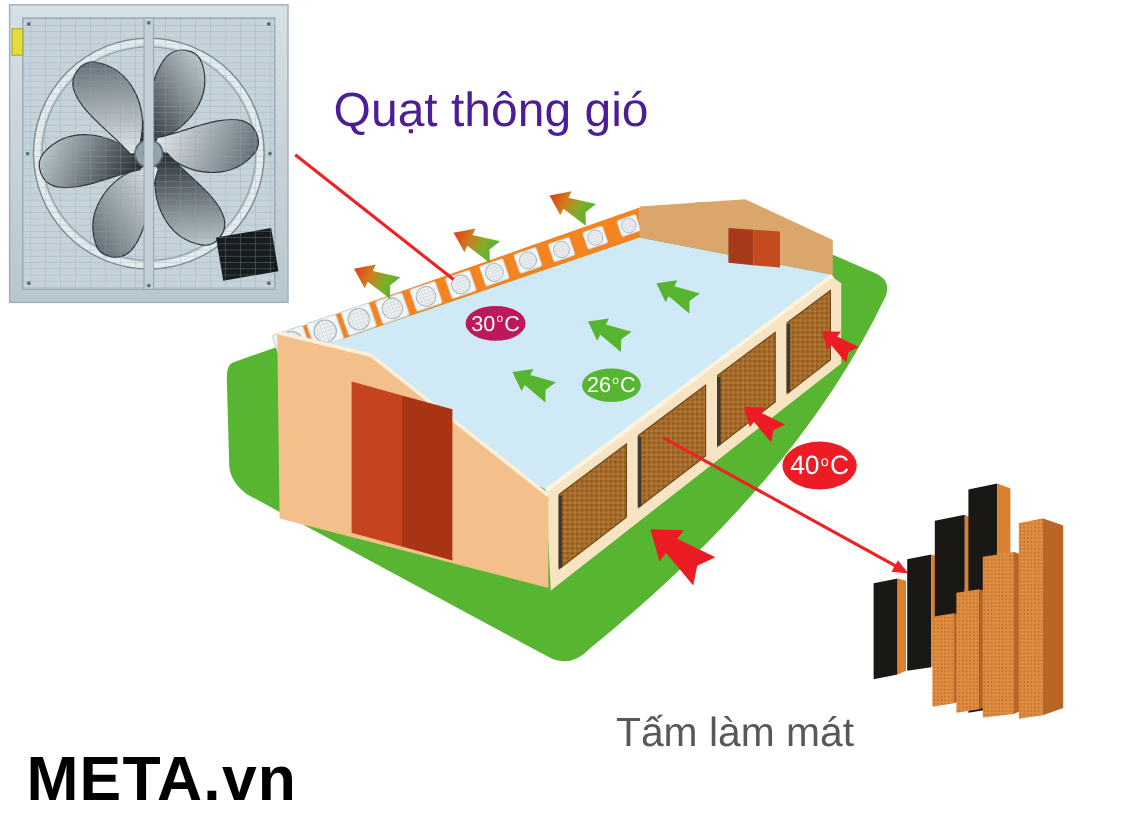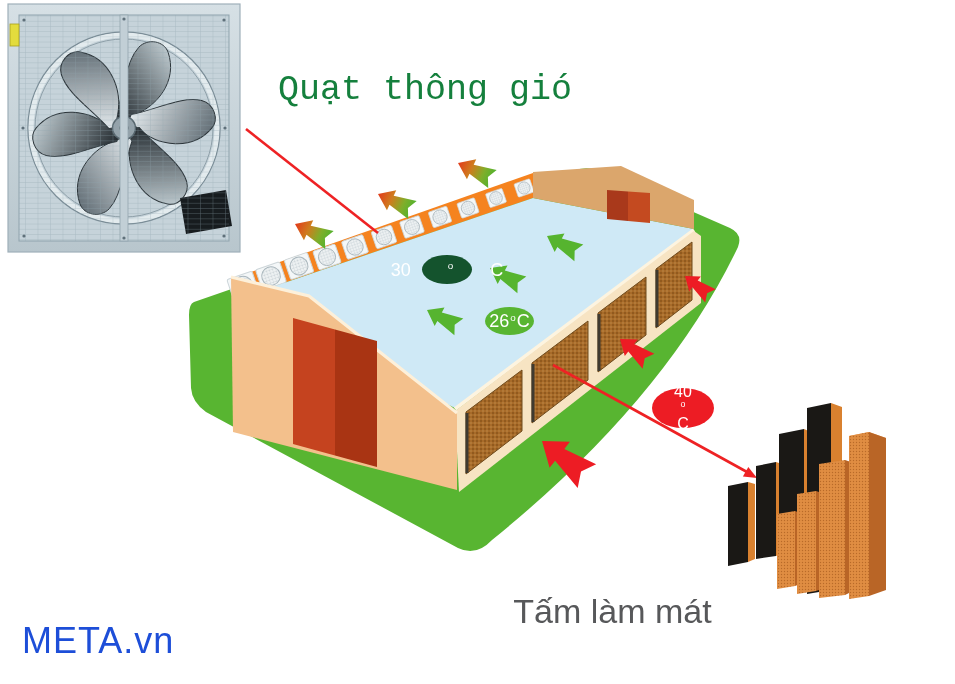--- a/index.html
+++ b/index.html
@@ -1,29 +1,29 @@
 <!DOCTYPE html>
 <html><head>
 <meta charset="utf-8">
 <style>
   html,body{margin:0;padding:0;background:#fff;}
   .stage{position:relative;width:955px;height:684px;background:#ffffff;overflow:hidden;
          font-family:"Liberation Sans",sans-serif;}
   .scene{position:absolute;left:0;top:0;width:955px;height:684px;}
-  .title{position:absolute;left:278px;top:70px;font-size:35px;color:#15803d;white-space:nowrap;font-family:Liberation Mono, monospace;}
+  .title{position:absolute;left:278px;top:70px;font-size:40px;color:#4c1d95;white-space:nowrap;}
   .badge{position:absolute;border-radius:50%;color:#fff;display:flex;align-items:center;
          justify-content:center;line-height:1;}
   .badge sup{font-size:0.55em;margin:0 1px 7px 1px;}
-  .badge-30{left:422px;top:255px;width:50px;height:29px;background:#14532d;font-size:18px;gap:36px;}
+  .badge-30{left:388px;top:255px;width:50px;height:29px;background:#be185d;font-size:18px;}
   .badge-26{left:485px;top:307px;width:49px;height:28px;background:#58b531;font-size:18px;text-align:right;}
-  .badge-40{left:652px;top:388px;width:62px;height:40px;background:#ed1c24;font-size:16px;flex-direction:column;}
+  .badge-40{left:652px;top:368px;width:62px;height:40px;background:#ed1c24;font-size:22px;}
   .caption{position:absolute;left:430px;top:590px;width:365px;text-align:center;
            font-size:34px;line-height:1.24;color:#57585a;}
-  .watermark{position:absolute;left:22px;top:620px;font-size:36px;font-weight:normal;
-             color:#1d4ed8;letter-spacing:1px;}
+  .watermark{position:absolute;left:22px;top:620px;font-size:52px;font-weight:bold;
+             color:#000000;letter-spacing:1px;}
 </style>
 </head>
 <body>
 
 <div class="stage">
 
 <svg class="scene" viewBox="0 0 955 684">
   <defs>
     <pattern id="mesh-fine" width="3.2" height="3.2" patternUnits="userSpaceOnUse">
       <rect width="3.2" height="3.2" fill="#edf1f2"></rect>

